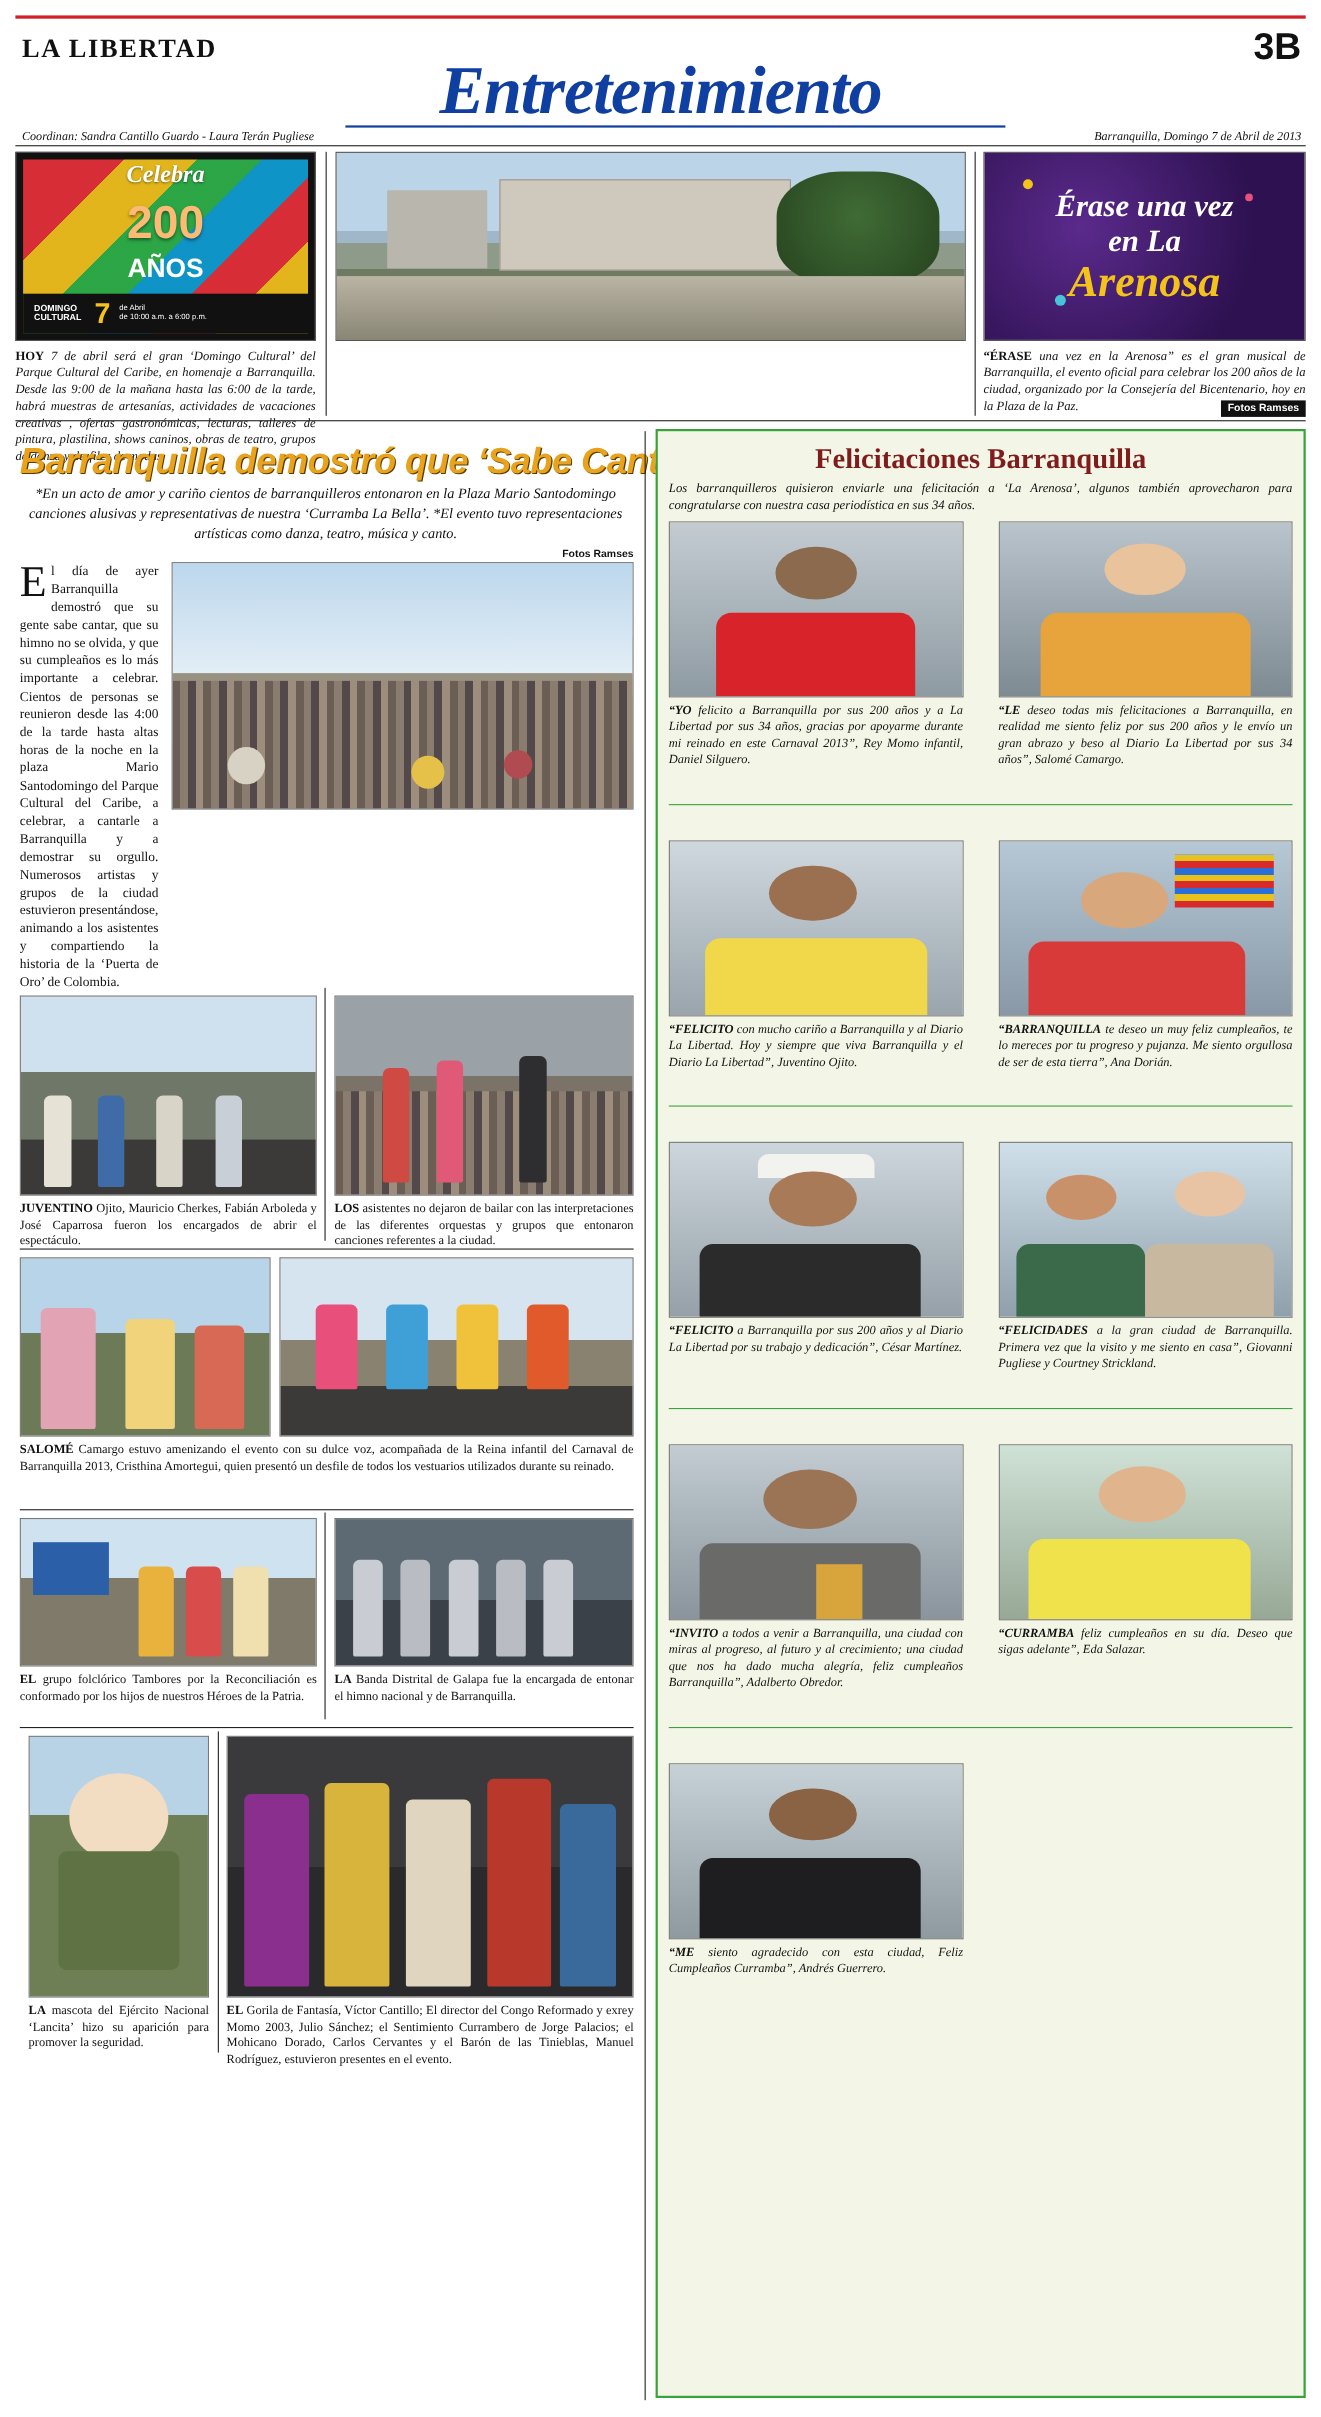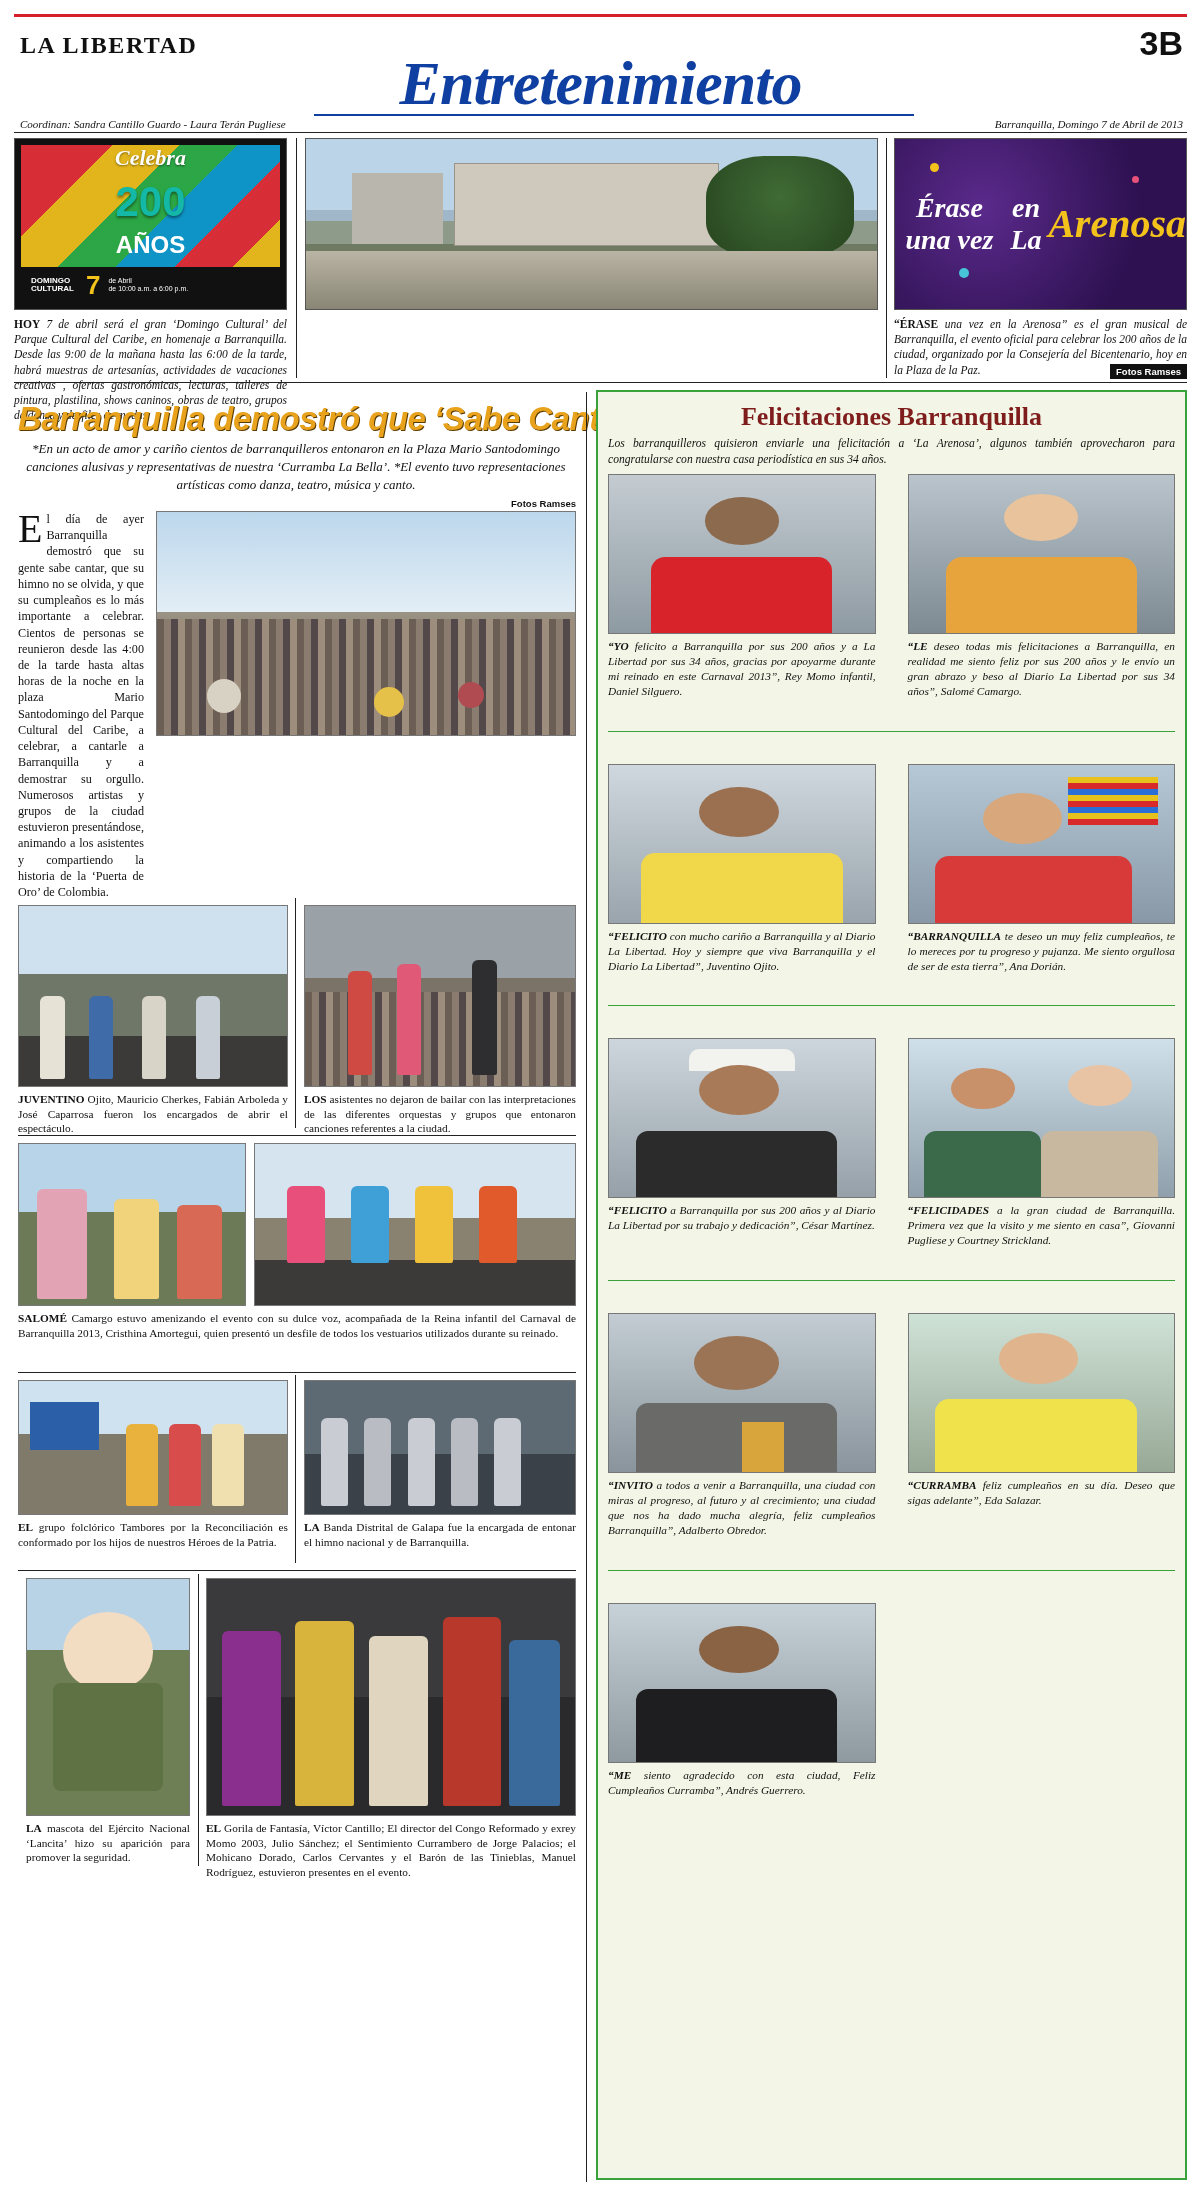--- a/index.html
+++ b/index.html
@@ -158,21 +158,21 @@
     font-weight: bold;
     font-size: 22px;
     color: #fff;
     text-shadow: 0 1px 2px rgba(0,0,0,.5);
   }
   .promo1 .num200 {
     font-family: "Liberation Sans", sans-serif;
     font-weight: bold;
     font-size: 42px;
     line-height: 0.95;
-    color: #14b8a6;
+    color: #fdba74;
     text-shadow: 0 2px 3px rgba(0,0,0,.45);
   }
   .promo1 .anos {
     font-family: "Liberation Sans", sans-serif;
     font-weight: bold;
     font-size: 24px;
     line-height: 1;
     color: #fff;
   }
   .promo1 .sub {
@@ -239,21 +239,21 @@
     border-radius: 40% 40% 35% 35%;
   }
   
   .promo3 {
     background: radial-gradient(circle at 30% 40%, #5b2a8c, #2d1150 70%);
   }
   .promo3 .txt {
     position: absolute;
     inset: 0;
     display: flex;
-    flex-direction: row;
+    flex-direction: column;
     align-items: center;
     justify-content: center;
     color: #fff;
     text-align: center;
   }
   .promo3 .l1 {
     font-family: "Liberation Serif", serif;
     font-style: italic;
     font-weight: bold;
     font-size: 28px;

